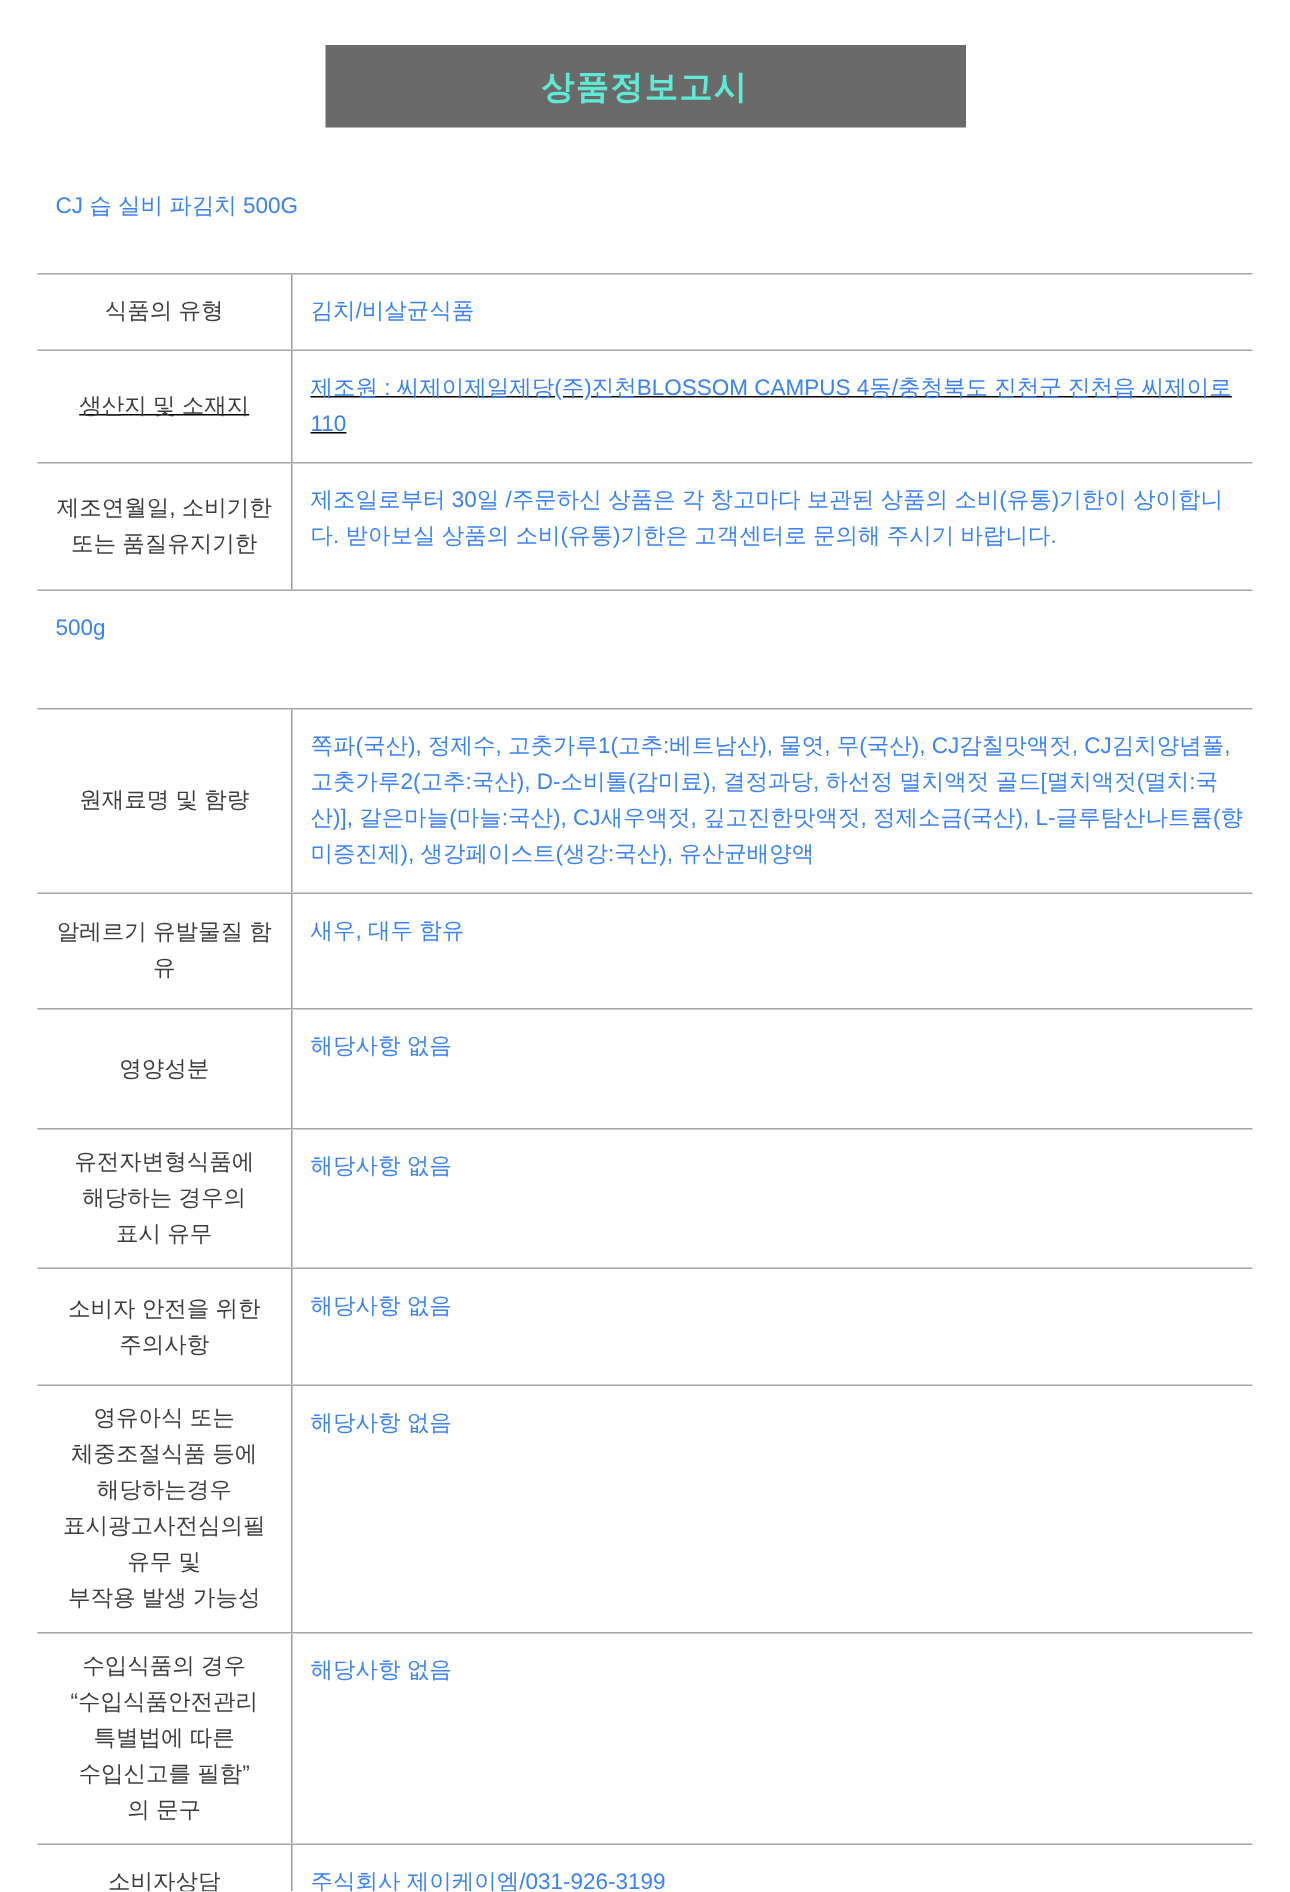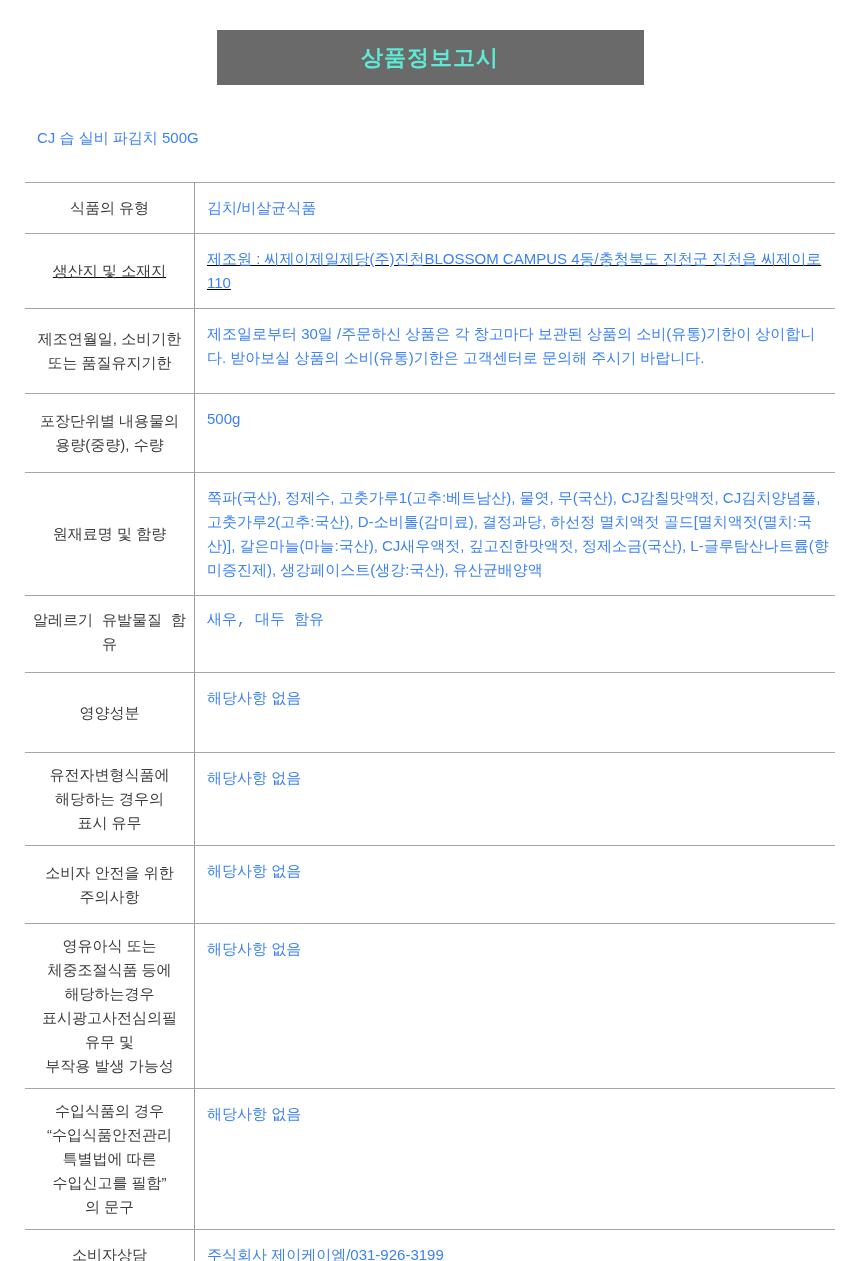--- a/index.html
+++ b/index.html
@@ -65,21 +65,21 @@
     padding: 13px 4px 13px 12px;
     text-align: left;
   }
   
   .r0  { min-height: 69px; }
   .r1  { min-height: 50px; }
   .r2  { min-height: 71px; text-decoration: underline; }
   .r3  { min-height: 85px; }
   .r4  { min-height: 79px; }
   .r5  { min-height: 118px; }
-  .r6  { min-height: 77px; font-family: Liberation Mono, monospace; }
+  .r6  { min-height: 77px; }
   .r7  { min-height: 80px; }
   .r8  { min-height: 85px; }
   .r9  { min-height: 78px; justify-content: flex-end; }
   .r10 { min-height: 155px; }
   .r11 { min-height: 120px; }
   .r12 { min-height: 75px; }
 </style>
 </head>
 <body>
 
@@ -105,22 +105,20 @@
       <div class="value-cell">제조원 : 씨제이제일제당(주)진천BLOSSOM CAMPUS 4동/충청북도 진천군 진천읍 씨제이로 110</div>
     </div>
 
     <div class="row r3">
       <div class="label-cell">제조연월일, 소비기한
 또는 품질유지기한</div>
       <div class="value-cell">제조일로부터 30일 /주문하신 상품은 각 창고마다 보관된 상품의 소비(유통)기한이 상이합니다. 받아보실 상품의 소비(유통)기한은 고객센터로 문의해 주시기 바랍니다.</div>
     </div>
 
     <div class="row r4">
-      <div class="label-cell">포장단위별 내용물의
-용량(중량), 수량</div>
       <div class="value-cell">500g</div>
     </div>
 
     <div class="row r5">
       <div class="label-cell">원재료명 및 함량</div>
       <div class="value-cell">쪽파(국산), 정제수, 고춧가루1(고추:베트남산), 물엿, 무(국산), CJ감칠맛액젓, CJ김치양념풀, 고춧가루2(고추:국산), D-소비톨(감미료), 결정과당, 하선정 멸치액젓 골드[멸치액젓(멸치:국산)], 갈은마늘(마늘:국산), CJ새우액젓, 깊고진한맛액젓, 정제소금(국산), L-글루탐산나트륨(향미증진제), 생강페이스트(생강:국산), 유산균배양액</div>
     </div>
 
     <div class="row r6">
       <div class="label-cell">알레르기 유발물질 함유</div>

